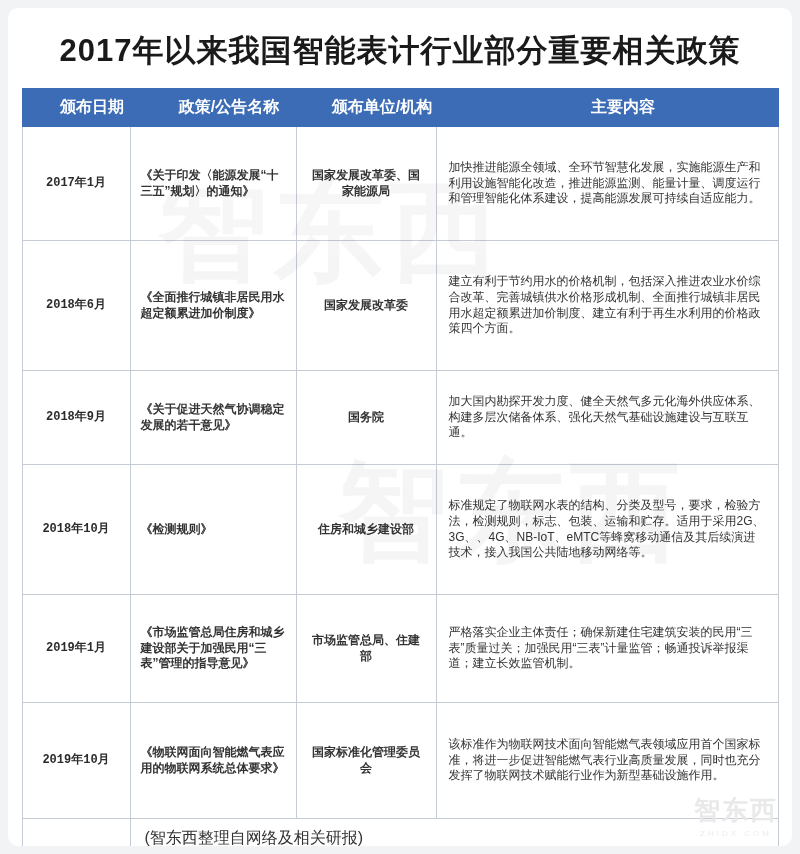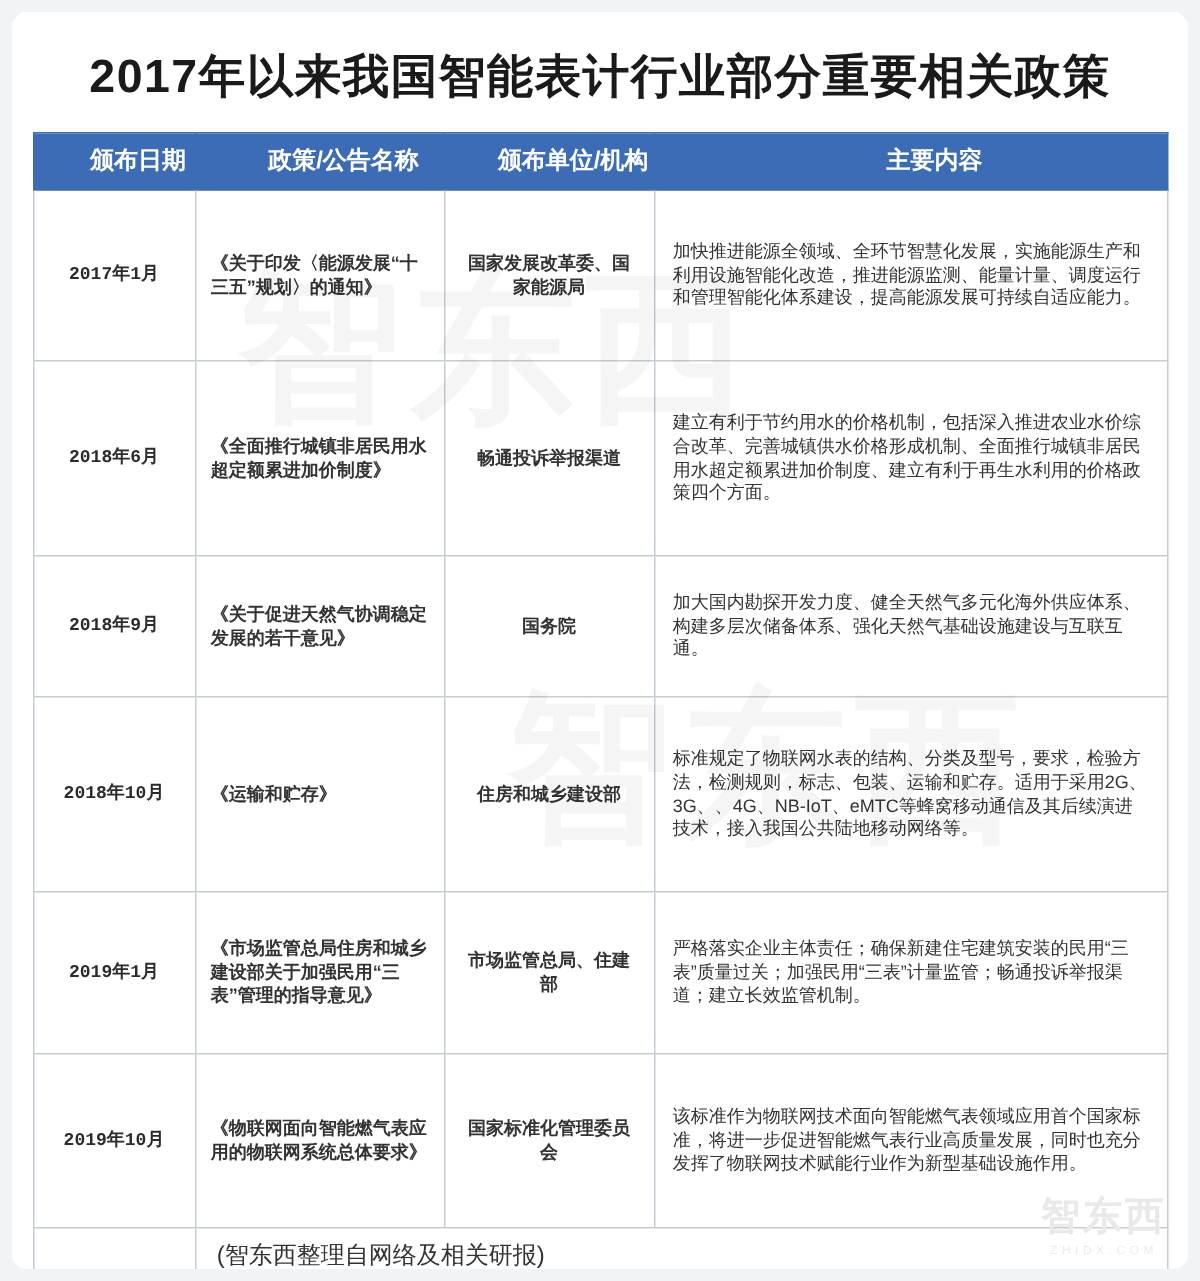--- a/index.html
+++ b/index.html
@@ -134,32 +134,32 @@
     <tbody>
       <tr class="row-0">
         <td class="c-date">2017年1月</td>
         <td class="c-policy">《关于印发〈能源发展“十三五”规划〉的通知》</td>
         <td class="c-agency">国家发展改革委、国家能源局</td>
         <td class="c-content">加快推进能源全领域、全环节智慧化发展，实施能源生产和利用设施智能化改造，推进能源监测、能量计量、调度运行和管理智能化体系建设，提高能源发展可持续自适应能力。</td>
       </tr>
       <tr class="row-1">
         <td class="c-date">2018年6月</td>
         <td class="c-policy">《全面推行城镇非居民用水超定额累进加价制度》</td>
-        <td class="c-agency">畅通投诉举报渠道</td>
+        <td class="c-agency">国家发展改革委</td>
         <td class="c-content">建立有利于节约用水的价格机制，包括深入推进农业水价综合改革、完善城镇供水价格形成机制、全面推行城镇非居民用水超定额累进加价制度、建立有利于再生水利用的价格政策四个方面。</td>
       </tr>
       <tr class="row-2">
         <td class="c-date">2018年9月</td>
         <td class="c-policy">《关于促进天然气协调稳定发展的若干意见》</td>
         <td class="c-agency">国务院</td>
         <td class="c-content">加大国内勘探开发力度、健全天然气多元化海外供应体系、构建多层次储备体系、强化天然气基础设施建设与互联互通。</td>
       </tr>
       <tr class="row-3">
         <td class="c-date">2018年10月</td>
-        <td class="c-policy">《运输和贮存》</td>
+        <td class="c-policy">《检测规则》</td>
         <td class="c-agency">住房和城乡建设部</td>
         <td class="c-content">标准规定了物联网水表的结构、分类及型号，要求，检验方法，检测规则，标志、包装、运输和贮存。适用于采用2G、3G、、4G、NB-IoT、eMTC等蜂窝移动通信及其后续演进技术，接入我国公共陆地移动网络等。</td>
       </tr>
       <tr class="row-4">
         <td class="c-date">2019年1月</td>
         <td class="c-policy">《市场监管总局住房和城乡建设部关于加强民用“三表”管理的指导意见》</td>
         <td class="c-agency">市场监管总局、住建部</td>
         <td class="c-content">严格落实企业主体责任；确保新建住宅建筑安装的民用“三表”质量过关；加强民用“三表”计量监管；畅通投诉举报渠道；建立长效监管机制。</td>
       </tr>
       <tr class="row-5">

